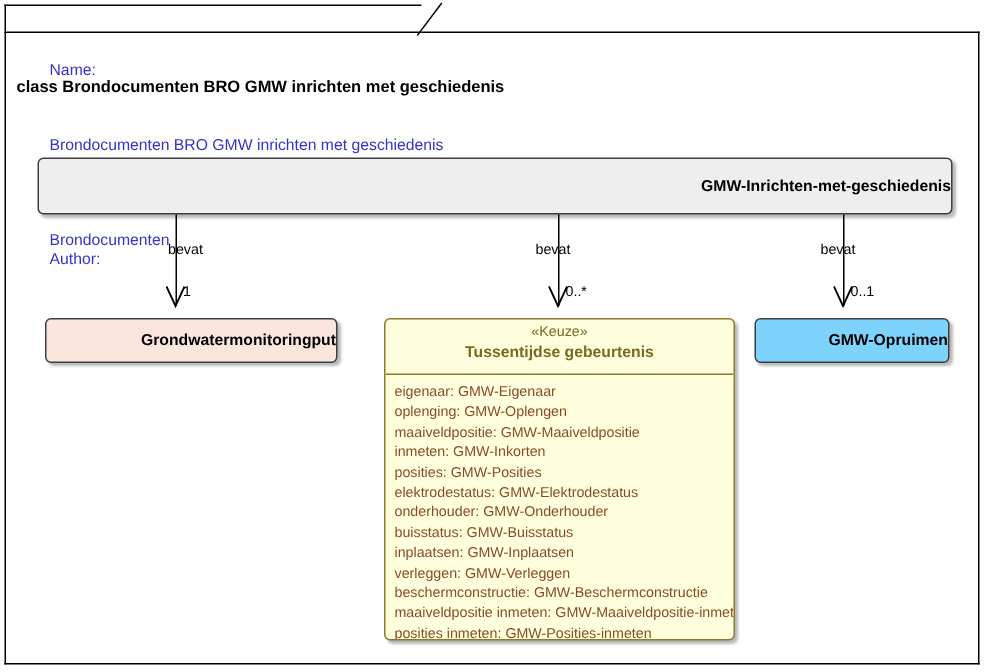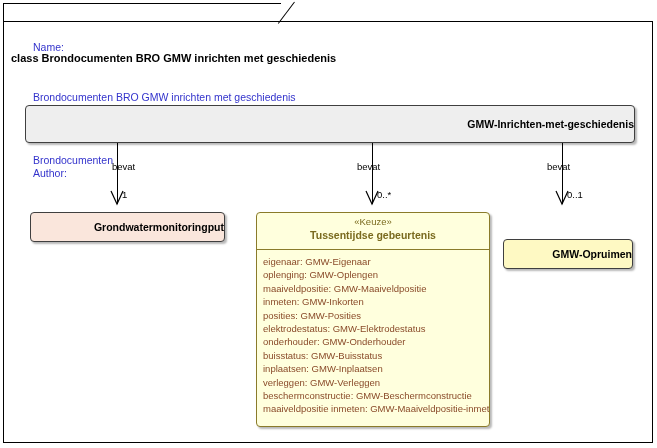--- a/index.html
+++ b/index.html
@@ -133,22 +133,21 @@
   }
   #class-put .uml-title {
     line-height: 28px;
   }
 
   #class-opruimen {
     left: 503px;
     top: 212px;
     width: 130px;
     height: 30px;
-    background: #fef9c3;
-    margin-top: 27px;
+    background: #7dd3fc;
   }
   #class-opruimen .uml-title {
     line-height: 28px;
   }
 
   
   #class-keuze {
     left: 256px;
     top: 212px;
     width: 234px;
@@ -276,20 +275,21 @@
       <div class="keuze-attr">maaiveldpositie: GMW-Maaiveldpositie</div>
       <div class="keuze-attr">inmeten: GMW-Inkorten</div>
       <div class="keuze-attr">posities: GMW-Posities</div>
       <div class="keuze-attr">elektrodestatus: GMW-Elektrodestatus</div>
       <div class="keuze-attr">onderhouder: GMW-Onderhouder</div>
       <div class="keuze-attr">buisstatus: GMW-Buisstatus</div>
       <div class="keuze-attr">inplaatsen: GMW-Inplaatsen</div>
       <div class="keuze-attr">verleggen: GMW-Verleggen</div>
       <div class="keuze-attr">beschermconstructie: GMW-Beschermconstructie</div>
       <div class="keuze-attr">maaiveldpositie inmeten: GMW-Maaiveldpositie-inmeten</div>
+      <div class="keuze-attr">posities inmeten: GMW-Posities-inmeten</div>
     </div>
   </div>
 
   <div class="uml-box" id="class-opruimen">
     <div class="uml-title">GMW-Opruimen</div>
   </div>
 
 </div>
 
 </body></html>

